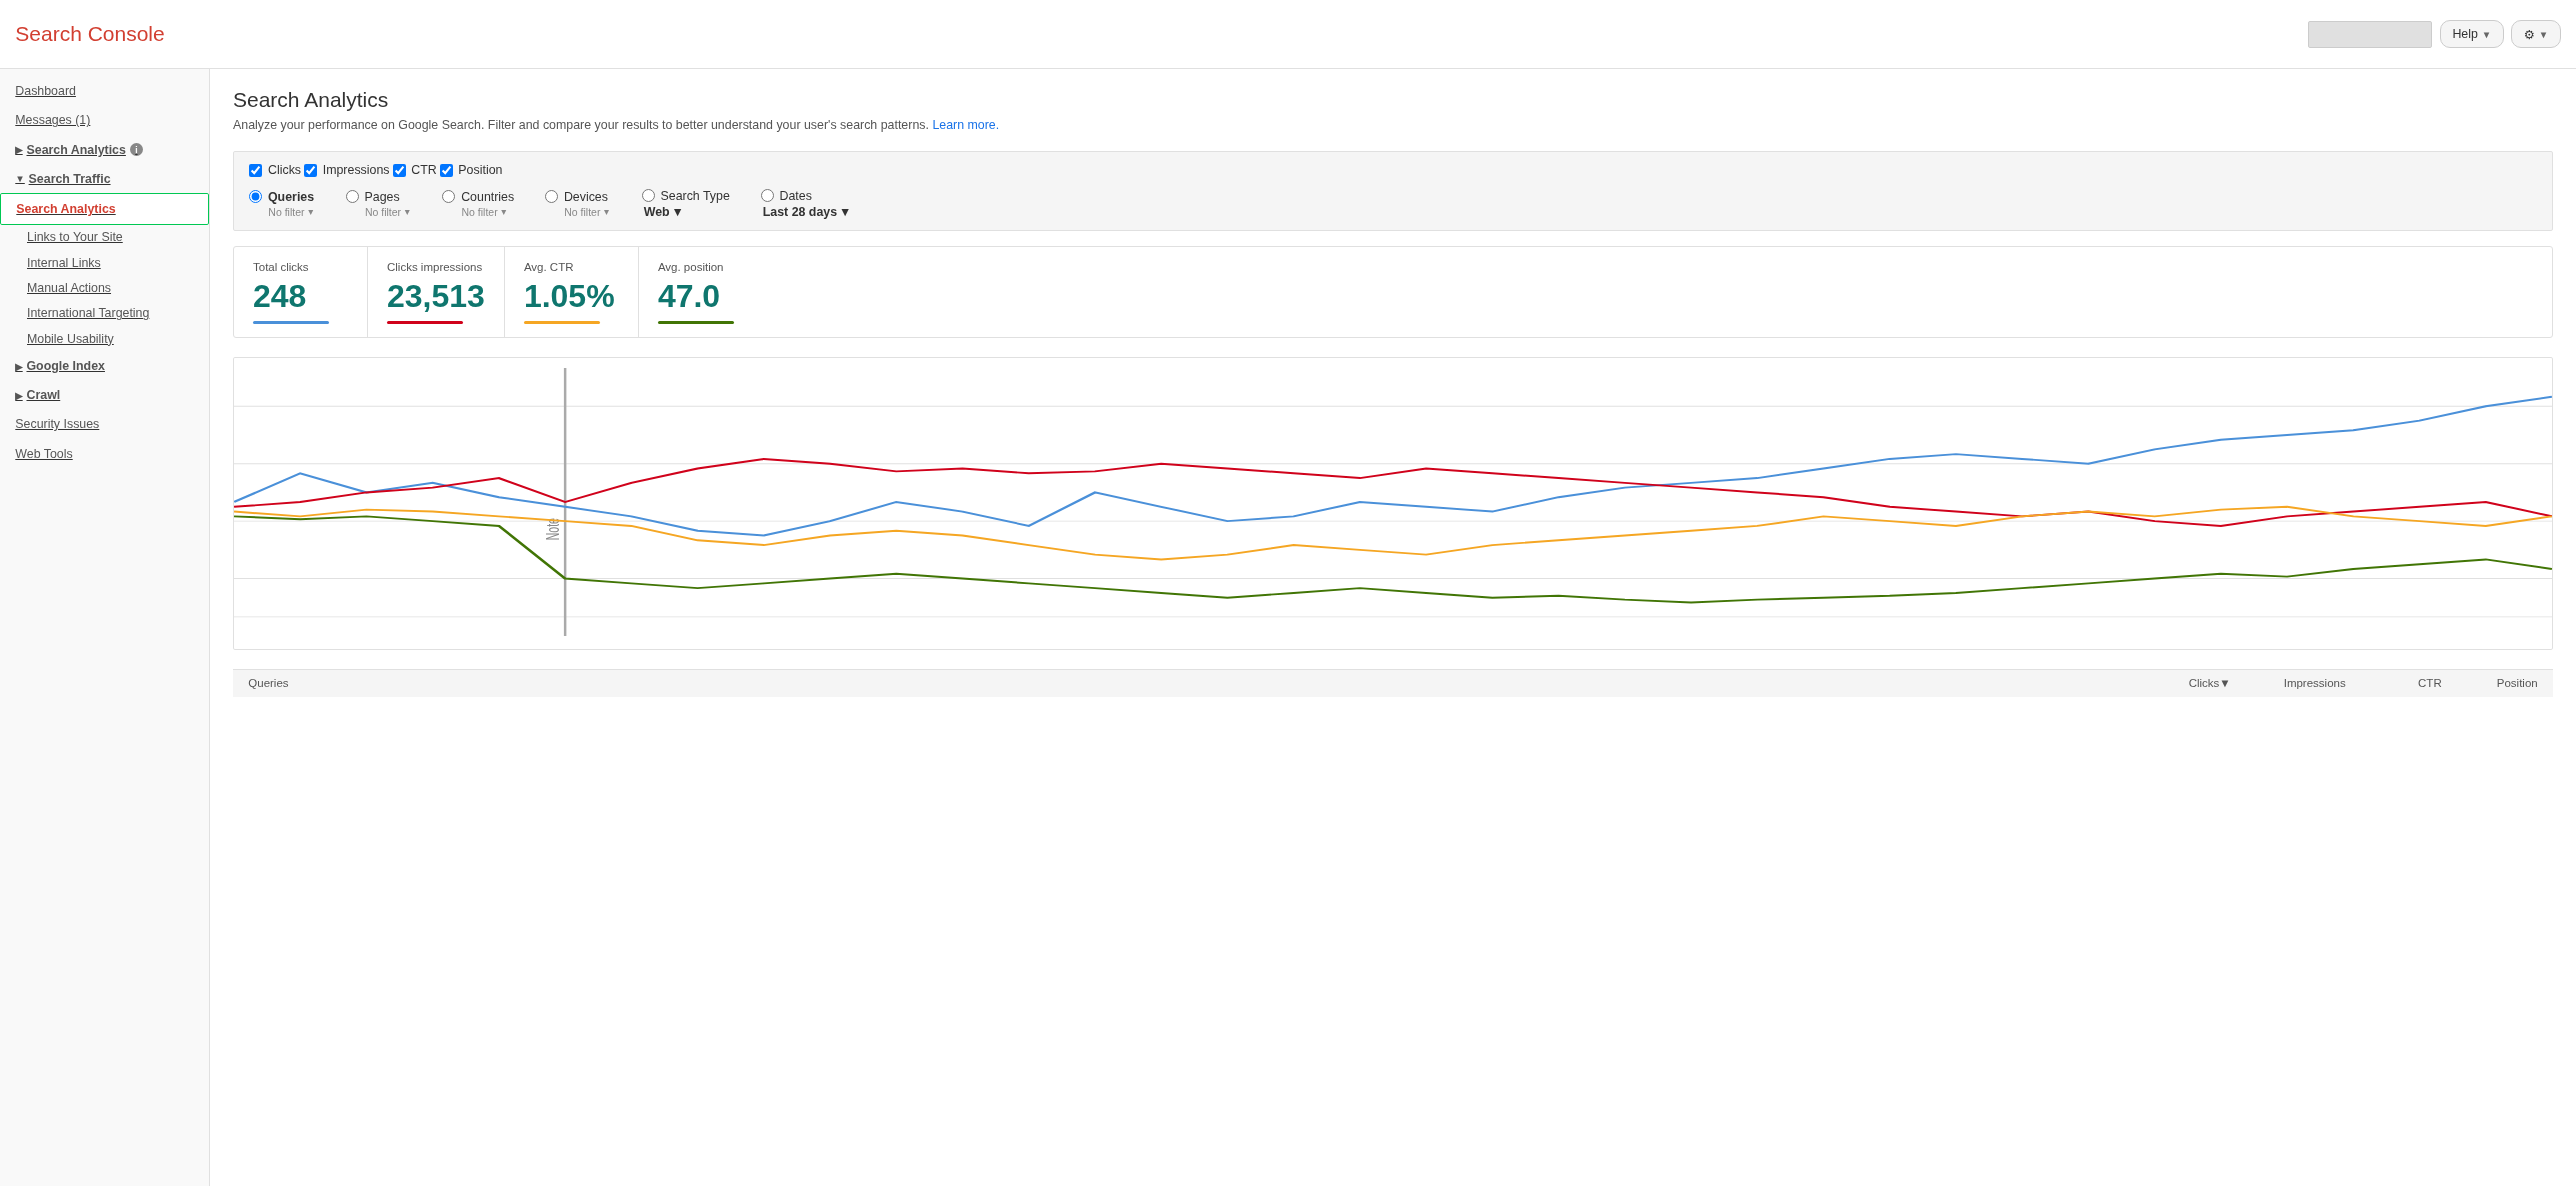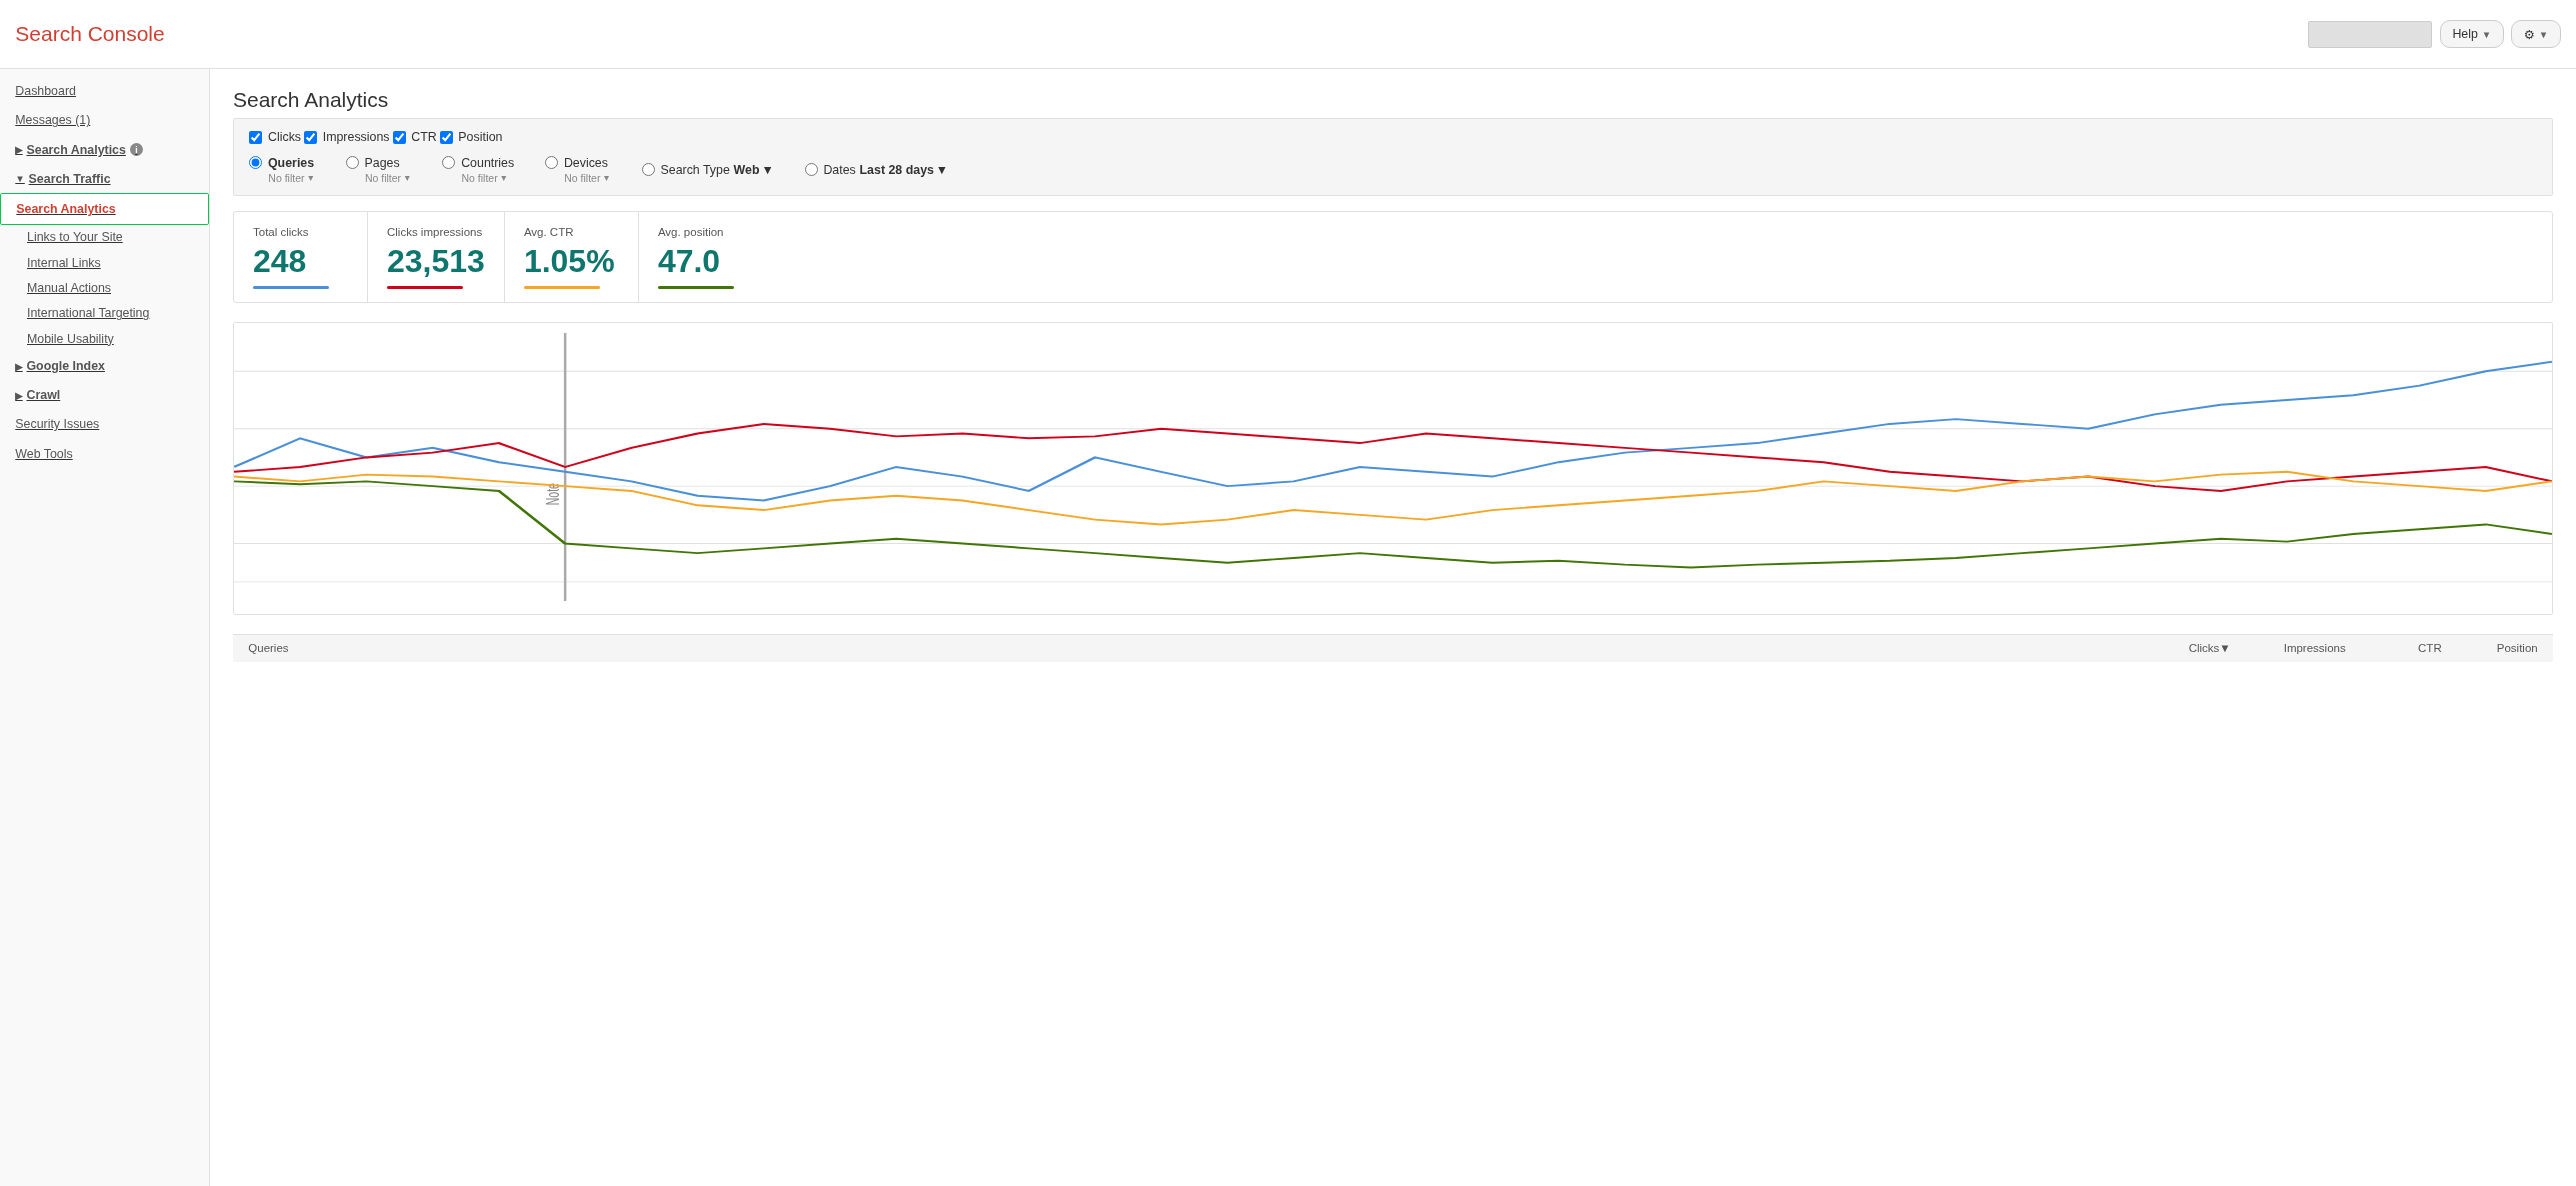--- a/index.html
+++ b/index.html
@@ -83,21 +83,21 @@
       display: flex; flex-direction: column; gap: 1.9px;
     }
     .radio-top { display: flex; align-items: center; gap: 5.7px; cursor: pointer; font-size: 12.4px; }
     .radio-top input[type="radio"] { cursor: pointer; }
     .radio-filter {
       font-size: 10.5px; color: #888; padding-left: 19px; cursor: pointer;
       display: flex; align-items: center; gap: 1.9px;
     }
     .radio-filter .down-arrow { font-size: 8.6px; }
 
-    .search-type-group { display: flex; flex-direction: row; gap: 1.9px; }
+    .search-type-group { display: flex; flex-direction: column; gap: 1.9px; }
     .search-type-label { display: flex; align-items: center; gap: 5.7px; font-size: 12.4px; }
     .search-type-val { font-size: 12.4px; font-weight: bold; padding-left: 1.9px; cursor: pointer; display: flex; align-items: center; gap: 1.9px; }
 
     
     .stats-row {
       display: flex; align-items: stretch; margin-bottom: 19px;
       border: 1px solid #e0e0e0; border-radius: 3px;
     }
     .stat-card {
       padding: 13.4px 19px; min-width: 134px; cursor: pointer;
@@ -197,20 +197,24 @@
     <div class="sidebar-item">
       <span>Security Issues</span>
     </div>
     <div class="sidebar-item">
       <span>Web Tools</span>
     </div>
   </div>
 
   <div id="main">
     <h1 class="page-title">Search Analytics</h1>
+    <p class="page-subtitle">
+      <span>Analyze your performance on Google Search. Filter and compare your results to better understand your user's search patterns.</span>
+      <a href="#">Learn more.</a>
+    </p>
 
     <div class="filter-bar">
       <div class="filter-row1">
         <label class="checkbox-label">
           <input type="checkbox" checked="" style=""> 
             <span>Clicks</span>
         </label>
         <label class="checkbox-label">
           <input type="checkbox" checked="" style=""> 
             <span>Impressions</span>

